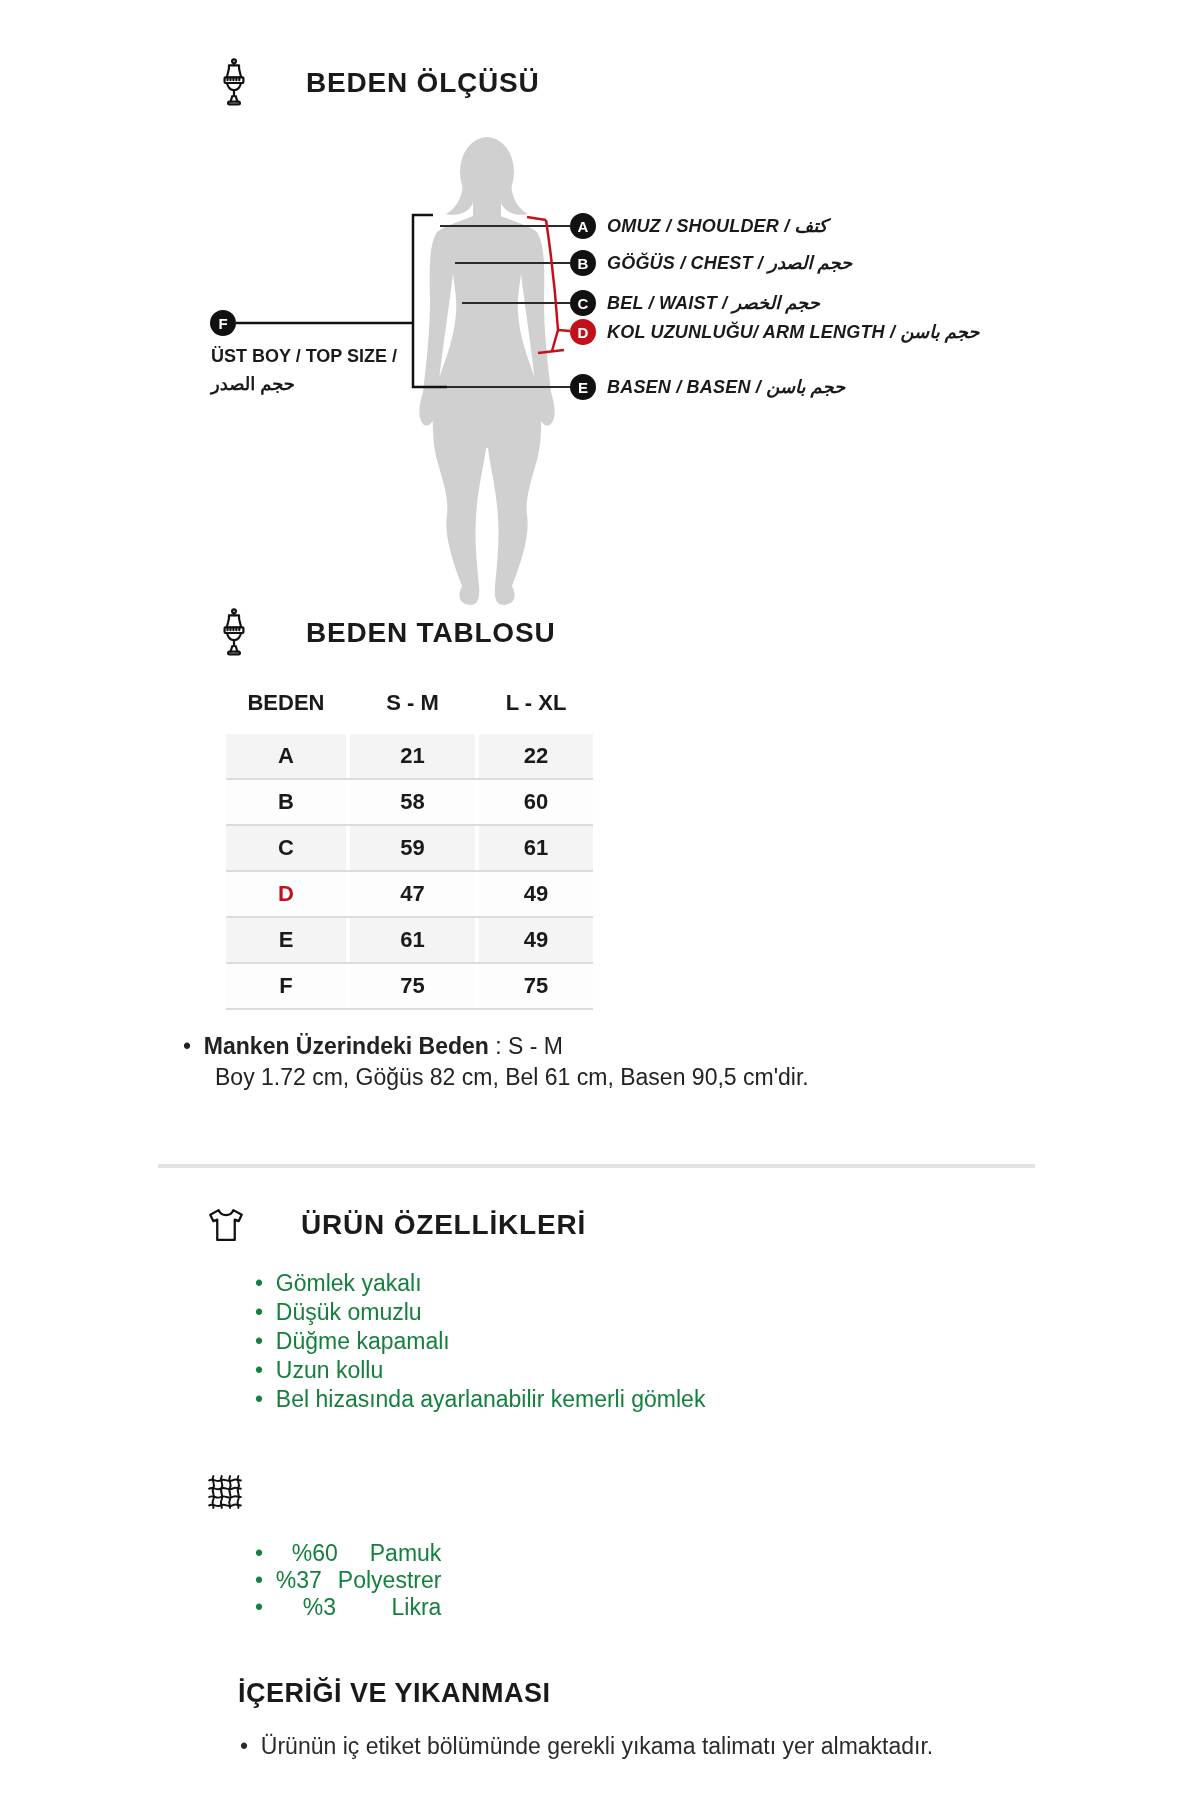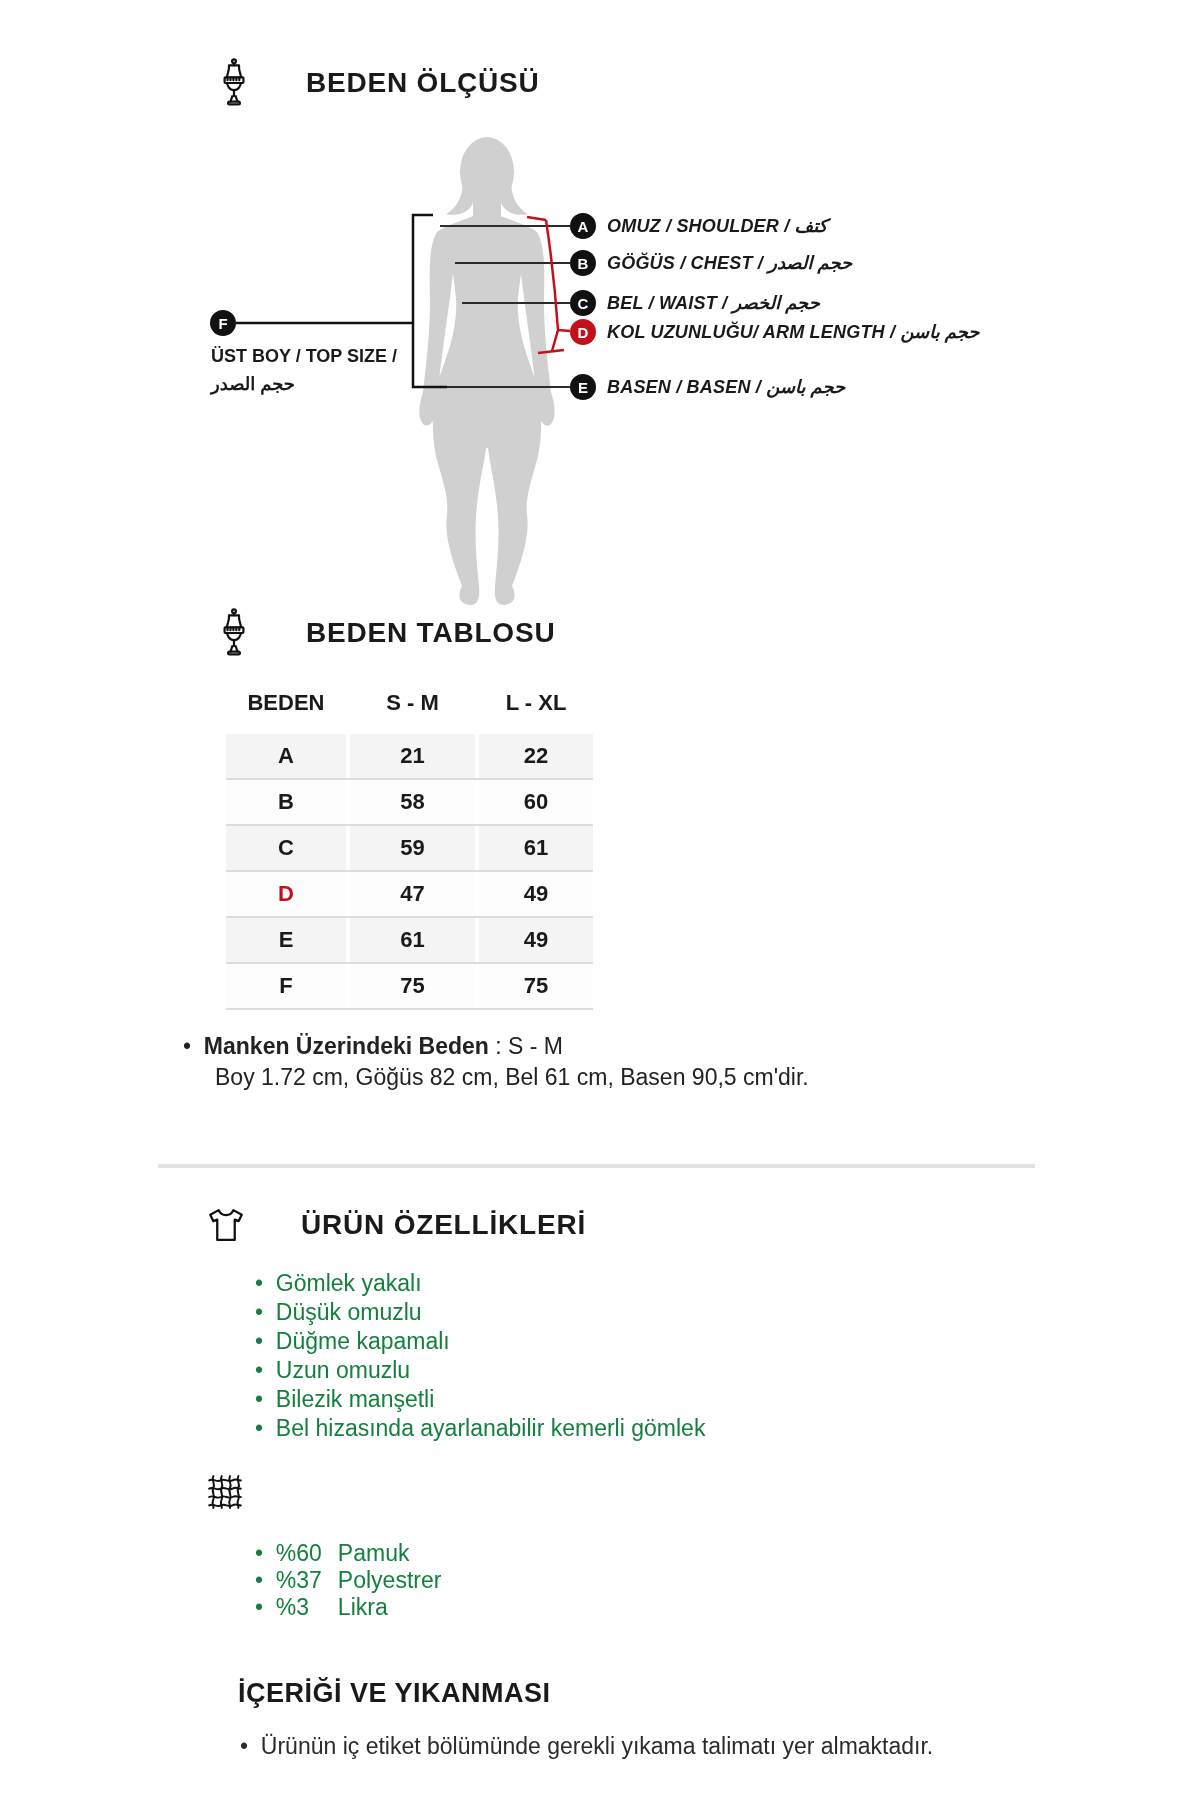--- a/index.html
+++ b/index.html
@@ -42,21 +42,21 @@
   .model-note .l2{margin-left:17px;}
   .model-note .l3{margin-left:32px;}
   .bullet::before{content:"\2022\00a0\00a0";color:#222;}
 
   .divider{position:absolute;left:158px;top:1164px;width:877px;height:4px;background:#e3e3e3;}
 
   
   .blist{position:absolute;list-style:none;margin:0;padding:0;font-size:23px;color:#15803d;}
   .blist li{line-height:29px;white-space:nowrap;}
   .blist li::before{content:"\2022\00a0\00a0";}
-  .klist li{line-height:27px;display:flex;}
+  .klist li{line-height:27px;display:flex;justify-content:space-between;}
   .klist li::before{content:"\2022\00a0\00a0";}
   .kpct{width:62px;}
 
   .care-head{position:absolute;left:238px;top:1678px;font-size:27px;font-weight:700;letter-spacing:0.5px;}
   .care-item{position:absolute;left:240px;top:1730px;width:700px;font-size:23px;line-height:33px;color:#2b2b2b;}
   .care-item::before{content:"\2022\00a0\00a0";}
 </style>
 </head>
 <body>
 
@@ -201,22 +201,21 @@
   <div class="sec-head" style="left:205px;top:1203px;">
     <svg class="icon" width="42" height="44" viewBox="0 0 24 24" fill="none" stroke="#111" stroke-width="1.3" stroke-linecap="round" stroke-linejoin="round">
       <path d="M7.8,3.5 L3,6.2 L4.8,9.8 L7,8.9 L7,20.5 L17,20.5 L17,8.9 L19.2,9.8 L21,6.2 L16.2,3.5 C15.5,5.3 13.9,6.3 12,6.3 C10.1,6.3 8.5,5.3 7.8,3.5 Z"></path>
     </svg>
     <span class="t">ÜRÜN ÖZELLİKLERİ</span>
   </div>
   <ul class="blist" style="left:255px;top:1269px;">
     <li>Gömlek yakalı</li>
     <li>Düşük omuzlu</li>
     <li>Düğme kapamalı</li>
-    <li>Uzun omuzlu</li>
-    <li>Bilezik manşetli</li>
+    <li>Uzun kollu</li>
     <li>Bel hizasında ayarlanabilir kemerli gömlek</li>
   </ul>
 
   <div class="sec-head" style="left:205px;top:1472px;">
     <svg class="icon" width="40" height="40" viewBox="0 0 24 24" fill="none" stroke="#111" stroke-width="1.2" stroke-linecap="round">
       <path d="M2.5,5 C5,3.5 7,6.5 9.5,5 C12,3.5 14,6.5 16.5,5 C19,3.5 20.5,5.5 21.5,5"></path>
       <path d="M2.5,10 C5,8.5 7,11.5 9.5,10 C12,8.5 14,11.5 16.5,10 C19,8.5 20.5,10.5 21.5,10"></path>
       <path d="M2.5,15 C5,13.5 7,16.5 9.5,15 C12,13.5 14,16.5 16.5,15 C19,13.5 20.5,15.5 21.5,15"></path>
       <path d="M2.5,20 C5,18.5 7,21.5 9.5,20 C12,18.5 14,21.5 16.5,20 C19,18.5 20.5,20.5 21.5,20"></path>
       <path d="M5,2.5 C3.5,5 6.5,7 5,9.5 C3.5,12 6.5,14 5,16.5 C3.5,19 5.5,20.5 5,21.5"></path>

